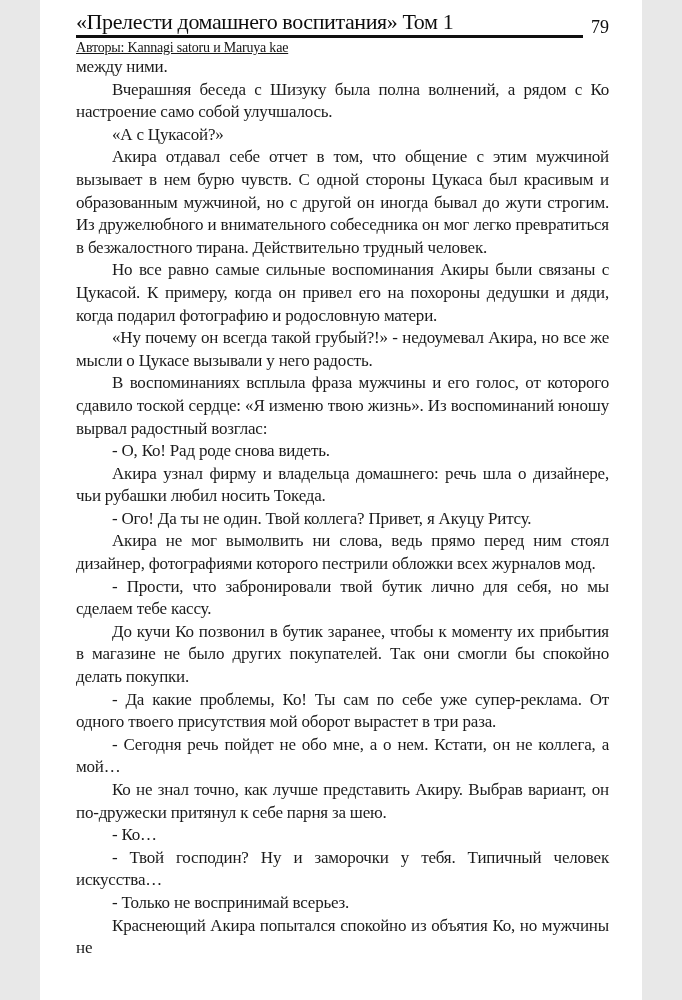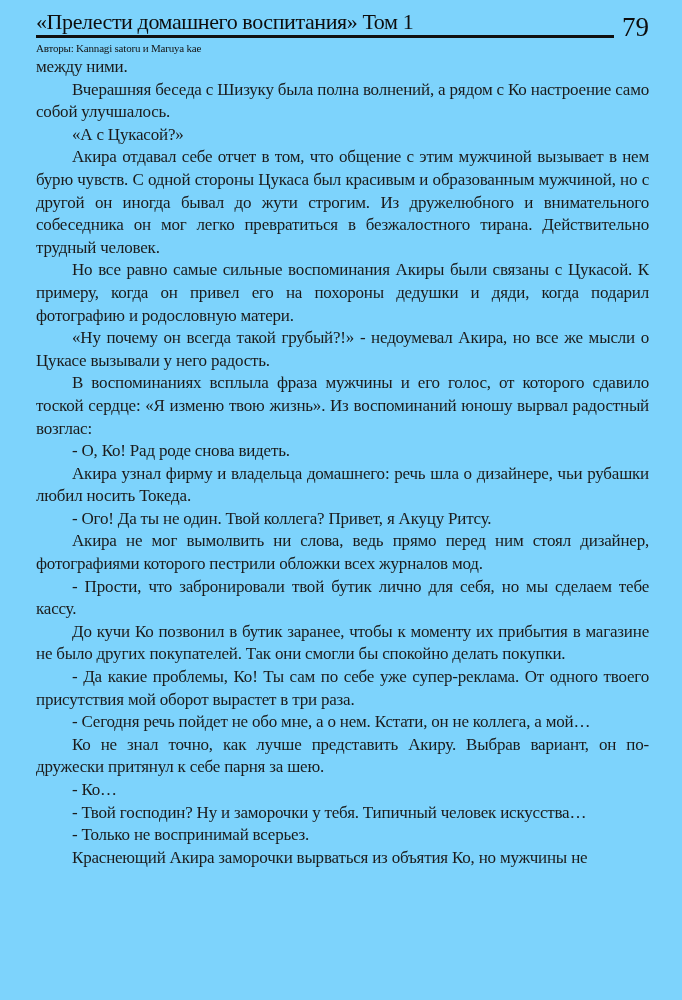--- a/index.html
+++ b/index.html
@@ -2,24 +2,24 @@
 <html lang="ru"><head>
 <meta charset="utf-8">
 <style>
   html, body {
     margin: 0;
     padding: 0;
     background: #e8e8e8;
   }
   .page {
     position: relative;
-    width: 682px;
+    width: 602px;
     height: 1000px;
     margin: 0 auto;
-    background: #7dd3fc;
+    background: #ffffff;
     color: #1a1a1a;
     font-family: "Liberation Serif", "DejaVu Serif", serif;
     overflow: hidden;
     box-sizing: border-box;
     padding: 10px 33px 0 36px;
   }
   .header-row {
     display: flex;
     align-items: flex-end;
     gap: 8px;
@@ -31,32 +31,33 @@
     min-width: 0;
   }
   .book-title {
     font-size: 22px;
     line-height: 24px;
     letter-spacing: -0.4px;
     white-space: nowrap;
     color: #0d0d0d;
   }
   .page-num {
-    font-size: 27px;
+    font-size: 18px;
     line-height: 22px;
     color: #0d0d0d;
     flex: 0 0 auto;
     padding-bottom: 0px;
   }
   .authors {
-    font-size: 11px;
+    font-size: 14px;
     line-height: 16px;
     margin-top: 2px;
     letter-spacing: -0.2px;
     color: #141414;
+    text-decoration: underline;
   }
   .body-text {
     font-size: 17px;
     line-height: 22.6px;
     letter-spacing: -0.2px;
     text-align: justify;
     color: #1b1b1b;
   }
   .body-text p {
     margin: 0;
@@ -93,15 +94,15 @@
       <p class="indent">- Ого! Да ты не один. Твой коллега? Привет, я Акуцу Ритсу.</p>
       <p class="indent">Акира не мог вымолвить ни слова, ведь прямо перед ним стоял дизайнер, фотографиями которого пестрили обложки всех журналов мод.</p>
       <p class="indent">- Прости, что забронировали твой бутик лично для себя, но мы сделаем тебе кассу.</p>
       <p class="indent">До кучи Ко позвонил в бутик заранее, чтобы к моменту их прибытия в магазине не было других покупателей. Так они смогли бы спокойно делать покупки.</p>
       <p class="indent">- Да какие проблемы, Ко! Ты сам по себе уже супер-реклама. От одного твоего присутствия мой оборот вырастет в три раза.</p>
       <p class="indent">- Сегодня речь пойдет не обо мне, а о нем. Кстати, он не коллега, а мой…</p>
       <p class="indent">Ко не знал точно, как лучше представить Акиру. Выбрав вариант, он по-дружески притянул к себе парня за шею.</p>
       <p class="indent">- Ко…</p>
       <p class="indent">- Твой господин? Ну и заморочки у тебя. Типичный человек искусства…</p>
       <p class="indent">- Только не воспринимай всерьез.</p>
-      <p class="indent">Краснеющий Акира заморочки вырваться из объятия Ко, но мужчины не</p>
+      <p class="indent">Краснеющий Акира попытался спокойно из объятия Ко, но мужчины не</p>
     </main>
 </div>
 
 </body></html>

